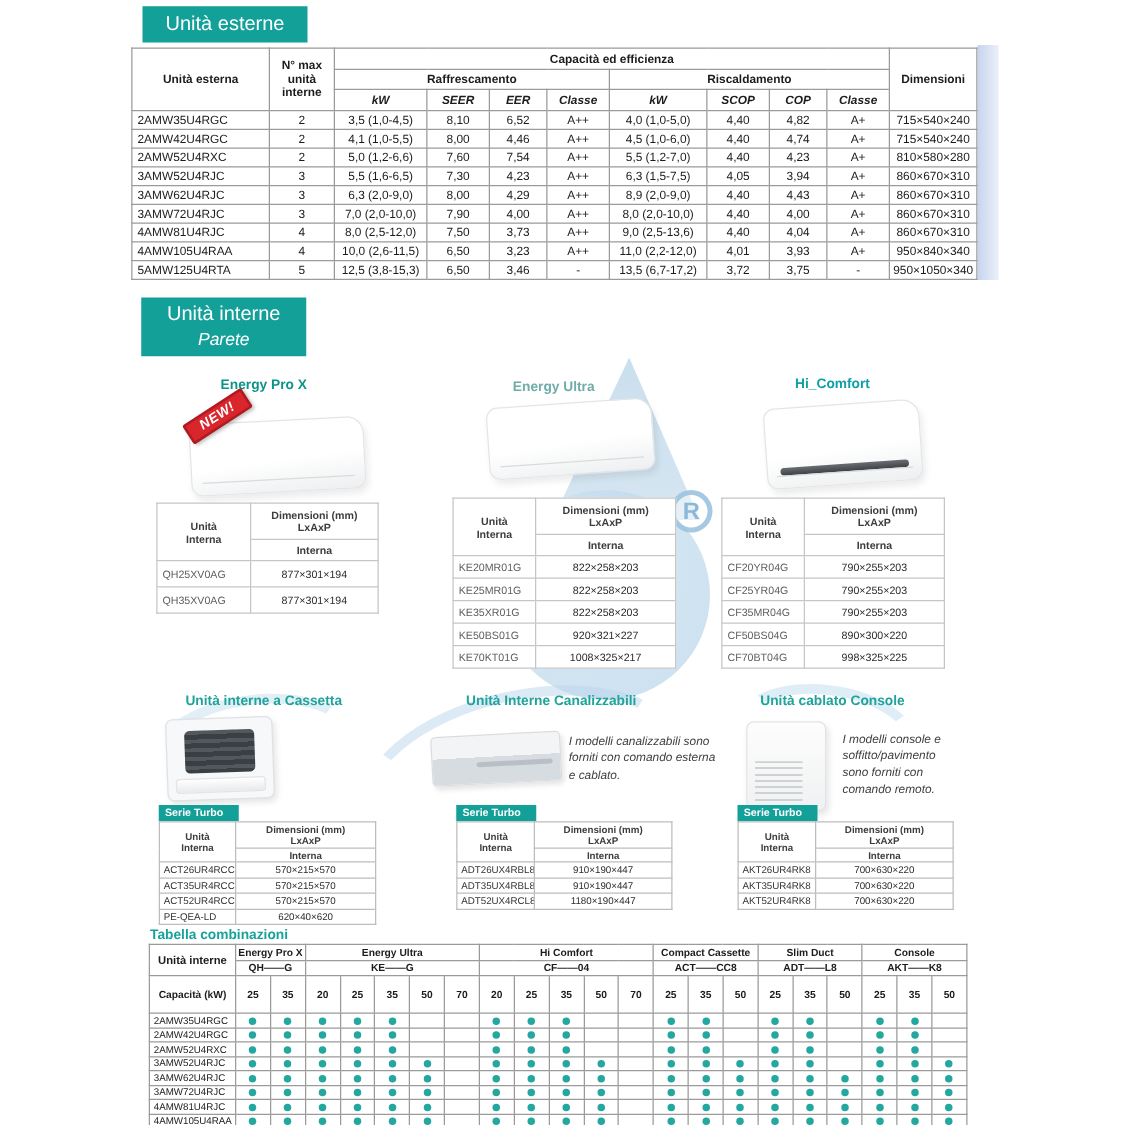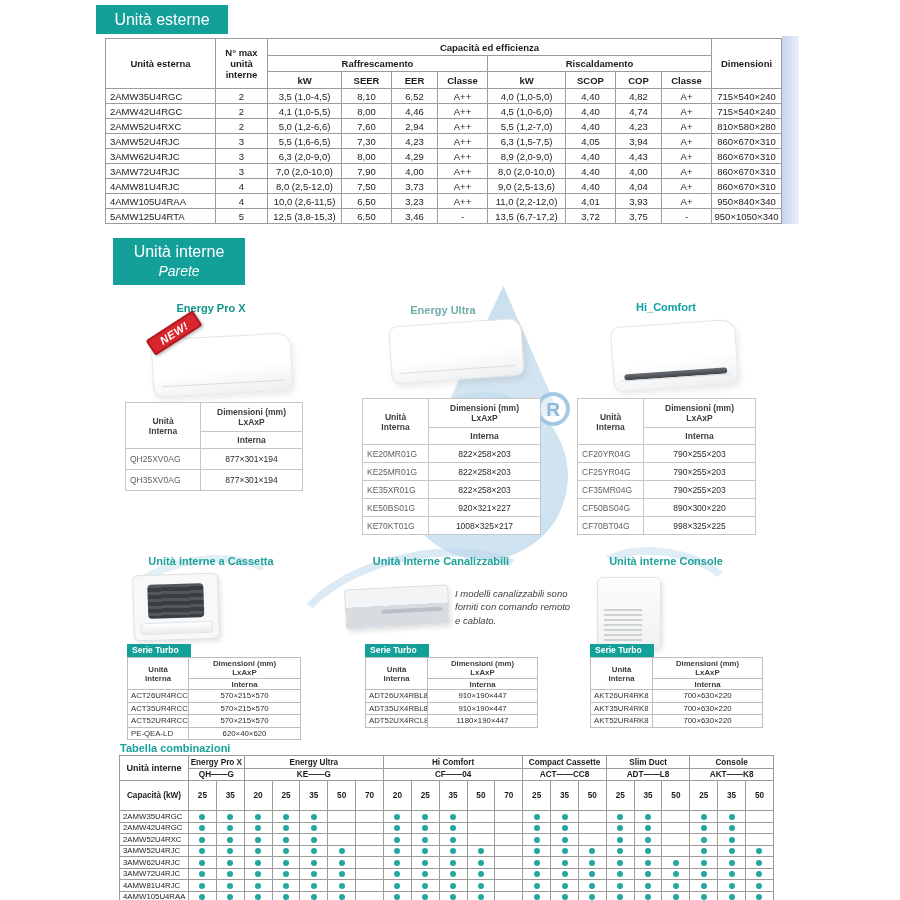--- a/index.html
+++ b/index.html
@@ -7,40 +7,40 @@
     --red:#D8262C; --strip:#C7D4EE;
   }
   *{margin:0;padding:0;box-sizing:border-box;}
   body{width:900px;height:900px;background:#fff;font-family:"Liberation Sans",sans-serif;position:relative;overflow:hidden;}
   .page{position:relative;width:900px;height:900px;background:#fff;}
   .abs{position:absolute;}
   .ml{white-space:pre-line;}
 
   
   .tealbox{background:var(--teal);color:#fff;text-align:center;z-index:2;}
-  #title-esterne{left:96px;top:5px;width:132px;height:29px;font-size:16px;line-height:29px;}
+  #title-esterne{left:114px;top:5px;width:132px;height:29px;font-size:16px;line-height:29px;}
   #title-interne{left:113px;top:238px;width:132px;height:47px;padding-top:4px;}
   #title-interne .l1{font-size:16px;display:block;line-height:20px;}
   #title-interne .l2{font-size:14px;font-style:italic;display:block;line-height:18px;}
 
   
   .wm{z-index:0;pointer-events:none;}
   #wm-tip{left:442px;top:286px;width:118px;height:130px;background:linear-gradient(180deg,rgba(169,203,227,.62),rgba(169,203,227,.48));clip-path:polygon(52% 0,100% 100%,0 100%);}
   #wm-drop{left:400px;top:392px;width:168px;height:168px;border-radius:50%;background:radial-gradient(circle at 35% 35%,rgba(208,230,244,.85),rgba(160,198,226,.55));}
   #wm-r{left:536px;top:392px;width:34px;height:34px;border-radius:50%;border:4px solid rgba(150,192,222,.85);color:rgba(140,185,218,1);font-weight:bold;font-size:19px;text-align:center;line-height:27px;background:rgba(255,255,255,.4);}
   .wm-arc{border-radius:50%;border:8px solid transparent;}
   #wm-arc1{left:285px;top:552px;width:270px;height:150px;border-top-color:rgba(185,214,236,.5);transform:rotate(-12deg);}
   #wm-arc2{left:586px;top:548px;width:150px;height:84px;border-top-color:rgba(185,214,236,.45);transform:rotate(8deg);}
   #wm-arc3{left:118px;top:556px;width:170px;height:92px;border-top-color:rgba(185,214,236,.4);transform:rotate(-8deg);}
 
   
   #outdoor-table{left:105px;top:38px;width:676px;border-collapse:collapse;table-layout:fixed;background:#fff;z-index:1;border:1.5px solid #6e6e6e;}
   #outdoor-table td{border:1px solid #9b9b9b;font-size:9.5px;color:#1c1c1c;text-align:center;padding:0 2px;overflow:hidden;}
   #outdoor-table .hd{font-weight:bold;}
-  #outdoor-table tr.h1{height:17px;} #outdoor-table tr.h2{height:16px;} #outdoor-table tr.h3{height:17px;}
+  #outdoor-table tr.h1{height:17px;} #outdoor-table tr.h2{height:16px;} #outdoor-table tr.h3{height:17px;font-style:italic;}
   #outdoor-table tr.dr{height:15px;}
   #outdoor-table td.tl{text-align:left;padding-left:4px;}
   #shadow-strip{left:782px;top:36px;width:17px;height:188px;background:linear-gradient(90deg,var(--strip),#eaf0fa);z-index:0;}
 
   
   .ptitle{font-size:11px;font-weight:bold;text-align:center;z-index:2;}
   #pt-prox{left:150px;top:302px;width:122px;color:var(--teal-dark);}
   #pt-ultra{left:383px;top:304px;width:120px;color:var(--teal-muted);}
   #pt-hic{left:606px;top:301px;width:120px;color:#0FA0A5;}
 
@@ -188,21 +188,21 @@
           <td>4,40</td>
           <td>4,74</td>
           <td>A+</td>
           <td>715×540×240</td>
         </tr>
         <tr class="dr">
           <td class="tl">2AMW52U4RXC</td>
           <td>2</td>
           <td>5,0 (1,2-6,6)</td>
           <td>7,60</td>
-          <td>2,94</td>
+          <td>7,54</td>
           <td>A++</td>
           <td>5,5 (1,2-7,0)</td>
           <td>4,40</td>
           <td>4,23</td>
           <td>A+</td>
           <td>810×580×280</td>
         </tr>
         <tr class="dr">
           <td class="tl">3AMW52U4RJC</td>
           <td>3</td>
@@ -403,32 +403,33 @@
         </tr>
         <tr class="dr">
           <td class="code">CF70BT04G</td>
           <td class="val">998×325×225</td>
         </tr>
       </tbody>
   </table>
 
   <div class="abs stitle" id="st-cass">Unità interne a Cassetta</div>
   <div class="abs stitle" id="st-canal">Unità Interne Canalizzabili</div>
-  <div class="abs stitle" id="st-cons">Unità interne Console</div>
+  <div class="abs stitle" id="st-cons">Unità cablato Console</div>
 
   <div class="abs" id="img-cass">
     <div class="grille"></div>
     <div class="flange"></div>
   </div>
   <div class="abs" id="img-duct"></div>
   <div class="abs" id="img-cons">
     <div class="grille"></div>
   </div>
 
-  <div class="abs desc" id="desc-canal">I modelli canalizzabili sono forniti con comando remoto e cablato.</div>
+  <div class="abs desc" id="desc-canal">I modelli canalizzabili sono forniti con comando esterna e cablato.</div>
+  <div class="abs desc" id="desc-cons">I modelli console e soffitto/pavimento sono forniti con comando remoto.</div>
 
   <div class="abs serie-label" id="sl-cass">Serie Turbo</div>
   <div class="abs serie-label" id="sl-canal">Serie Turbo</div>
   <div class="abs serie-label" id="sl-cons">Serie Turbo</div>
 
   <table class="abs sertab" id="sertab0">
     <colgroup>
         <col style="width:61px">
         <col style="width:112px">
       </colgroup>

